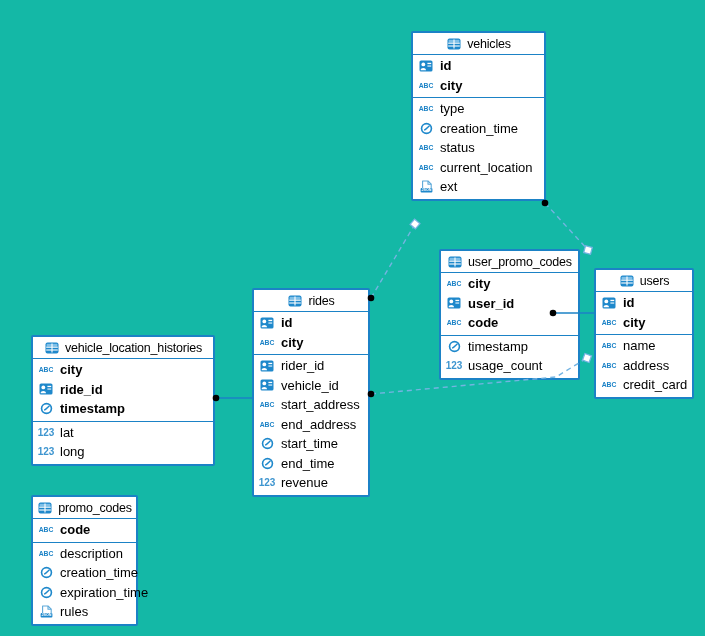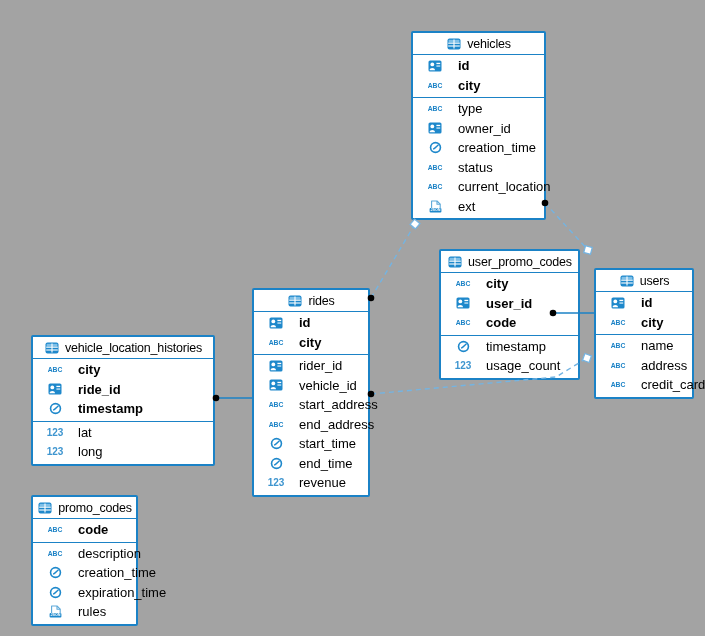--- a/index.html
+++ b/index.html
@@ -1,35 +1,35 @@
 <!DOCTYPE html>
 <html><head>
 <meta charset="utf-8">
 <style>
   html,body{margin:0;padding:0;background:#ffffff;}
   .canvas{
-    position:relative;width:705px;height:636px;background:#a3a3a3;overflow:hidden;
+    position:relative;width:705px;height:636px;background:#14b8a6;overflow:hidden;
     font-family:"Liberation Sans",sans-serif;
   }
   .links-layer{position:absolute;left:0;top:0;width:705px;height:636px;z-index:2;pointer-events:none;}
   .tables-layer{position:absolute;left:0;top:0;width:705px;height:636px;z-index:1;}
   .table{
     position:absolute;background:#fff;border:2px solid #1b82c6;border-radius:2px;
     box-sizing:border-box;color:#000;
   }
   .t-header{
     display:flex;align-items:center;justify-content:center;gap:5px;
     height:21px;border-bottom:1.5px solid #1b82c6;white-space:nowrap;
   }
   .t-header .name{font-size:12.5px;letter-spacing:-0.2px;}
   .t-sec{padding:1px 0 2px 0;}
   .t-cols{border-top:1.5px solid #1b82c6;}
   .col-row{
-    display:flex;align-items:center;gap:15px;height:19.5px;
-    padding-left:14px;white-space:nowrap;font-size:13px;
+    display:flex;align-items:center;gap:6px;height:19.5px;
+    padding-left:5px;white-space:nowrap;font-size:13px;
   }
   .col-row.pk .name{font-weight:700;}
   .icon{width:16px;display:flex;align-items:center;justify-content:center;flex:none;}
   .abc{font-size:6.8px;font-weight:700;color:#1b82c6;letter-spacing:-0.1px;}
   .num{font-size:10px;font-weight:700;color:#3e95cf;letter-spacing:-0.1px;}
 </style>
 </head>
 <body>
 
 <div class="canvas">
@@ -66,32 +66,20 @@
             </span>
             <span class="name">city</span>
           </div>
         </div>
         <div class="t-sec t-cols">
           <div class="col-row">
             <span class="icon">
               <span class="abc">ABC</span>
             </span>
             <span class="name">type</span>
-          </div>
-          <div class="col-row">
-            <span class="icon">
-              <svg width="14" height="12" viewBox="0 0 14 12">
-      <rect x="0.5" y="0.5" width="13" height="11" rx="1.6" fill="#1e88cb"></rect>
-      <circle cx="4.3" cy="4.4" r="1.9" fill="#fff"></circle>
-      <path d="M1.6 10.2 C1.6 7.4 7 7.4 7 10.2 Z" fill="#fff"></path>
-      <rect x="8.4" y="2.8" width="3.8" height="1.3" fill="#fff"></rect>
-      <rect x="8.4" y="5.4" width="3.8" height="1.3" fill="#cfe8f7"></rect>
-              </svg>
-            </span>
-            <span class="name">owner_id</span>
           </div>
           <div class="col-row">
             <span class="icon">
               <svg width="13" height="13" viewBox="0 0 13 13">
       <circle cx="6.5" cy="6.5" r="5.7" fill="#1e88cb"></circle>
       <circle cx="6.5" cy="6.5" r="4.1" fill="#fff"></circle>
       <path d="M6.5 6.5 L9.2 3.9" stroke="#1e88cb" stroke-width="1.4" stroke-linecap="round"></path>
       <path d="M6.5 6.5 L4.7 7.9" stroke="#1e88cb" stroke-width="1.4" stroke-linecap="round"></path>
       <path d="M1.2 3.4 L3.6 0.9 L0.8 0.9 Z" fill="#fff"></path>
               </svg>

